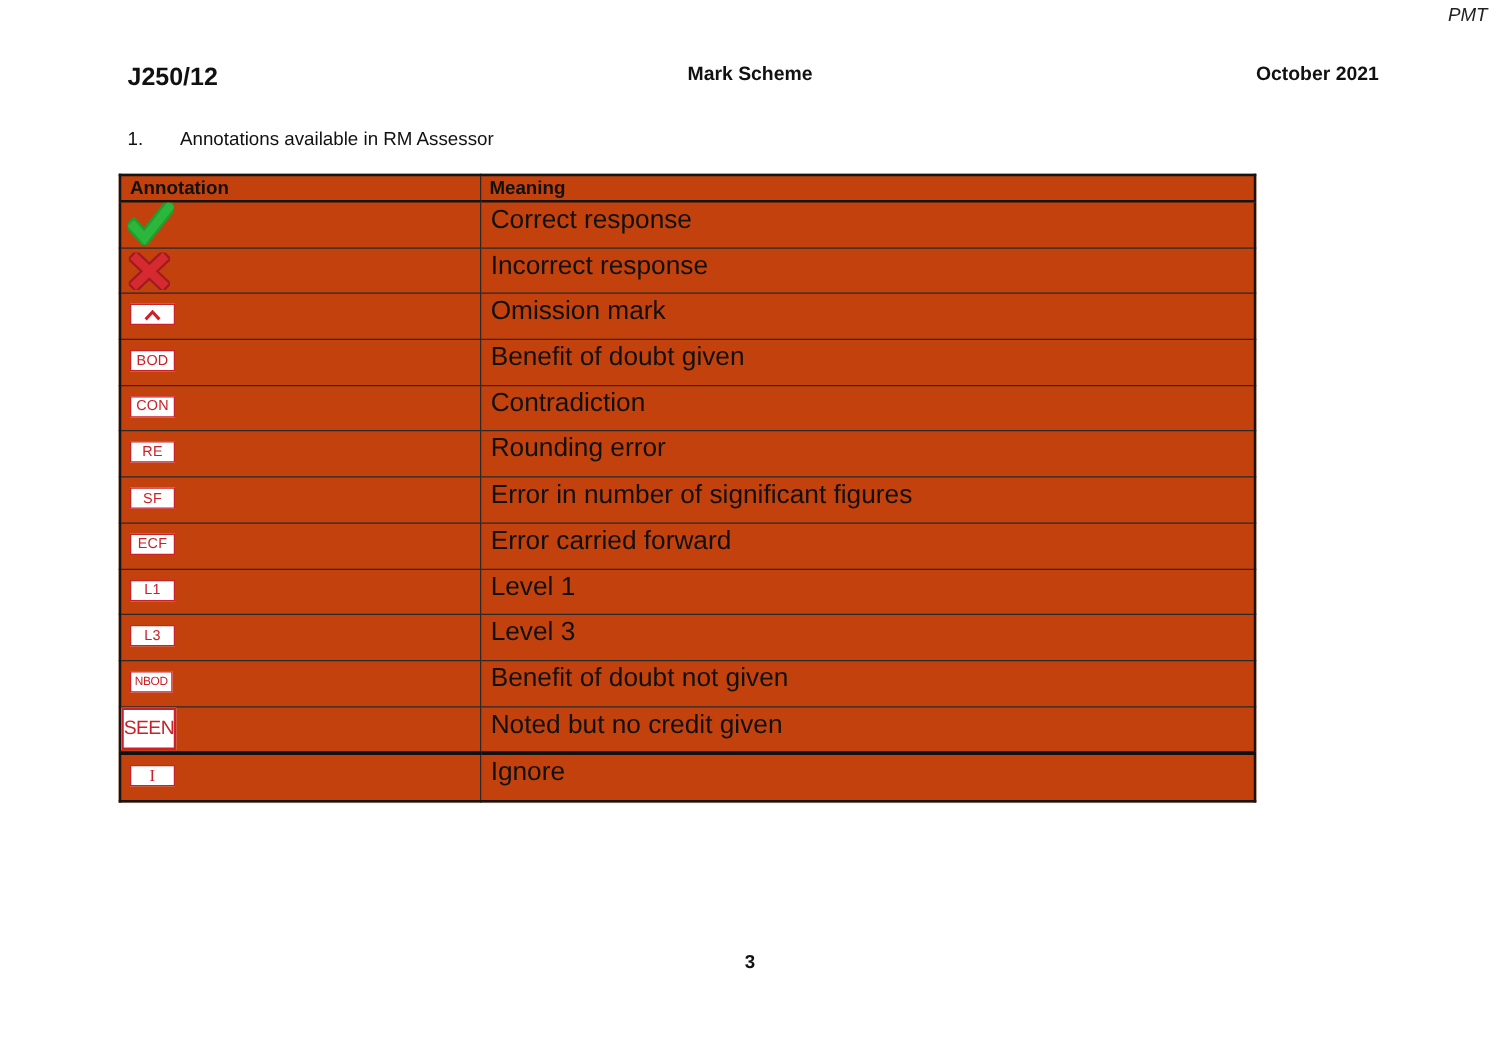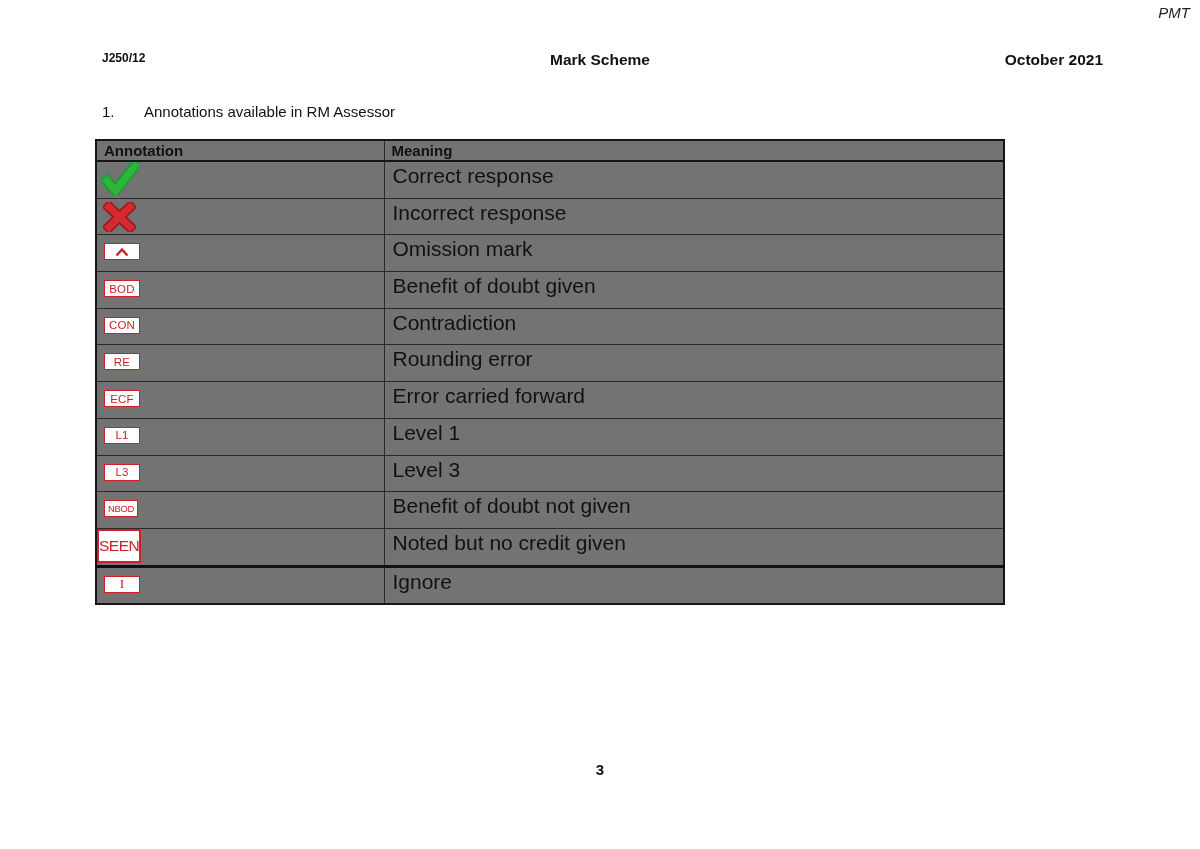--- a/index.html
+++ b/index.html
@@ -14,33 +14,33 @@
   }
   .corner-label {
     position: absolute;
     top: 4px;
     right: 10px;
     font-style: italic;
     font-size: 15px;
     color: #222;
   }
   .doc-header { position: absolute; top: 51px; left: 0; right: 0; height: 18px; }
-  .doc-header .hdr-left  { position: absolute; left: 102px; font-weight: bold; font-size: 12px; }
+  .doc-header .hdr-left  { position: absolute; left: 102px; font-weight: bold; font-size: 20px; }
   .doc-header .hdr-center{ position: absolute; left: 0; right: 0; text-align: center; font-weight: bold; font-size: 15.5px; }
   .doc-header .hdr-right { position: absolute; right: 97px; font-weight: bold; font-size: 15.5px; }
   .intro { position: absolute; top: 103px; left: 102px; font-size: 15px; }
   .intro .intro-number { display: inline-block; width: 42px; }
   .annotations-table {
     position: absolute;
     top: 139px;
     left: 95px;
     width: 910px;
     border-collapse: collapse;
     table-layout: fixed;
-    background: #737373;
+    background: #c2410c;
   }
   .annotations-table, .annotations-table th, .annotations-table td {
     border: 1px solid #2a2a2a;
   }
   .annotations-table { border: 2px solid #151515; }
   .annotations-table th {
     text-align: left;
     font-size: 15px;
     font-weight: bold;
     height: 17px;
@@ -158,20 +158,24 @@
         </tr>
         <tr>
           <td><span class="badge">CON</span></td>
           <td class="meaning-cell">Contradiction</td>
         </tr>
         <tr>
           <td><span class="badge">RE</span></td>
           <td class="meaning-cell">Rounding error</td>
         </tr>
         <tr>
+          <td><span class="badge">SF</span></td>
+          <td class="meaning-cell">Error in number of significant figures</td>
+        </tr>
+        <tr>
           <td><span class="badge">ECF</span></td>
           <td class="meaning-cell">Error carried forward</td>
         </tr>
         <tr>
           <td><span class="badge">L1</span></td>
           <td class="meaning-cell">Level 1</td>
         </tr>
         <tr>
           <td><span class="badge">L3</span></td>
           <td class="meaning-cell">Level 3</td>

